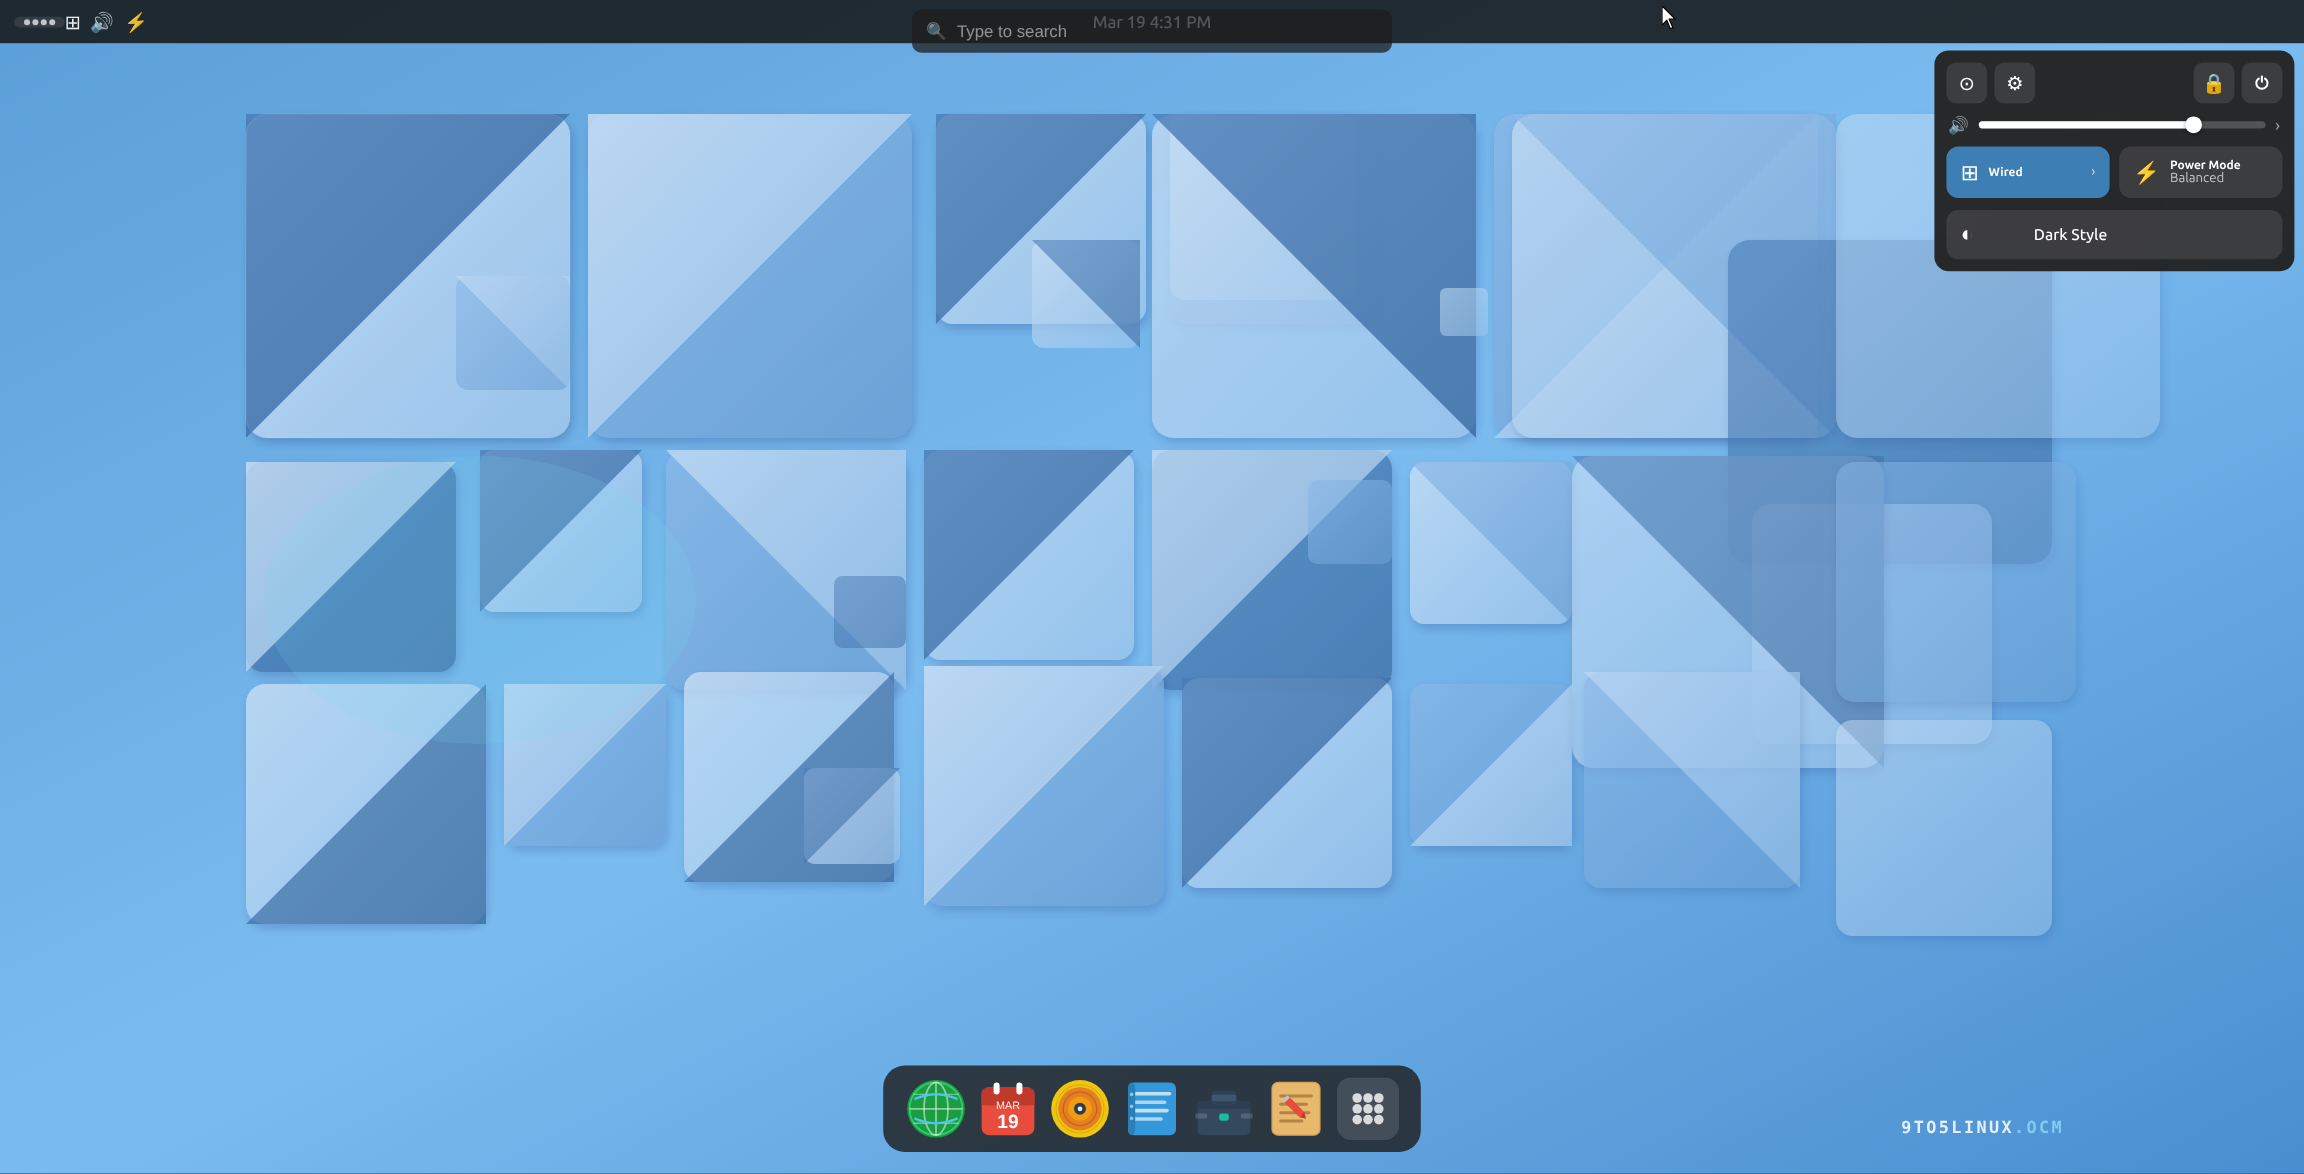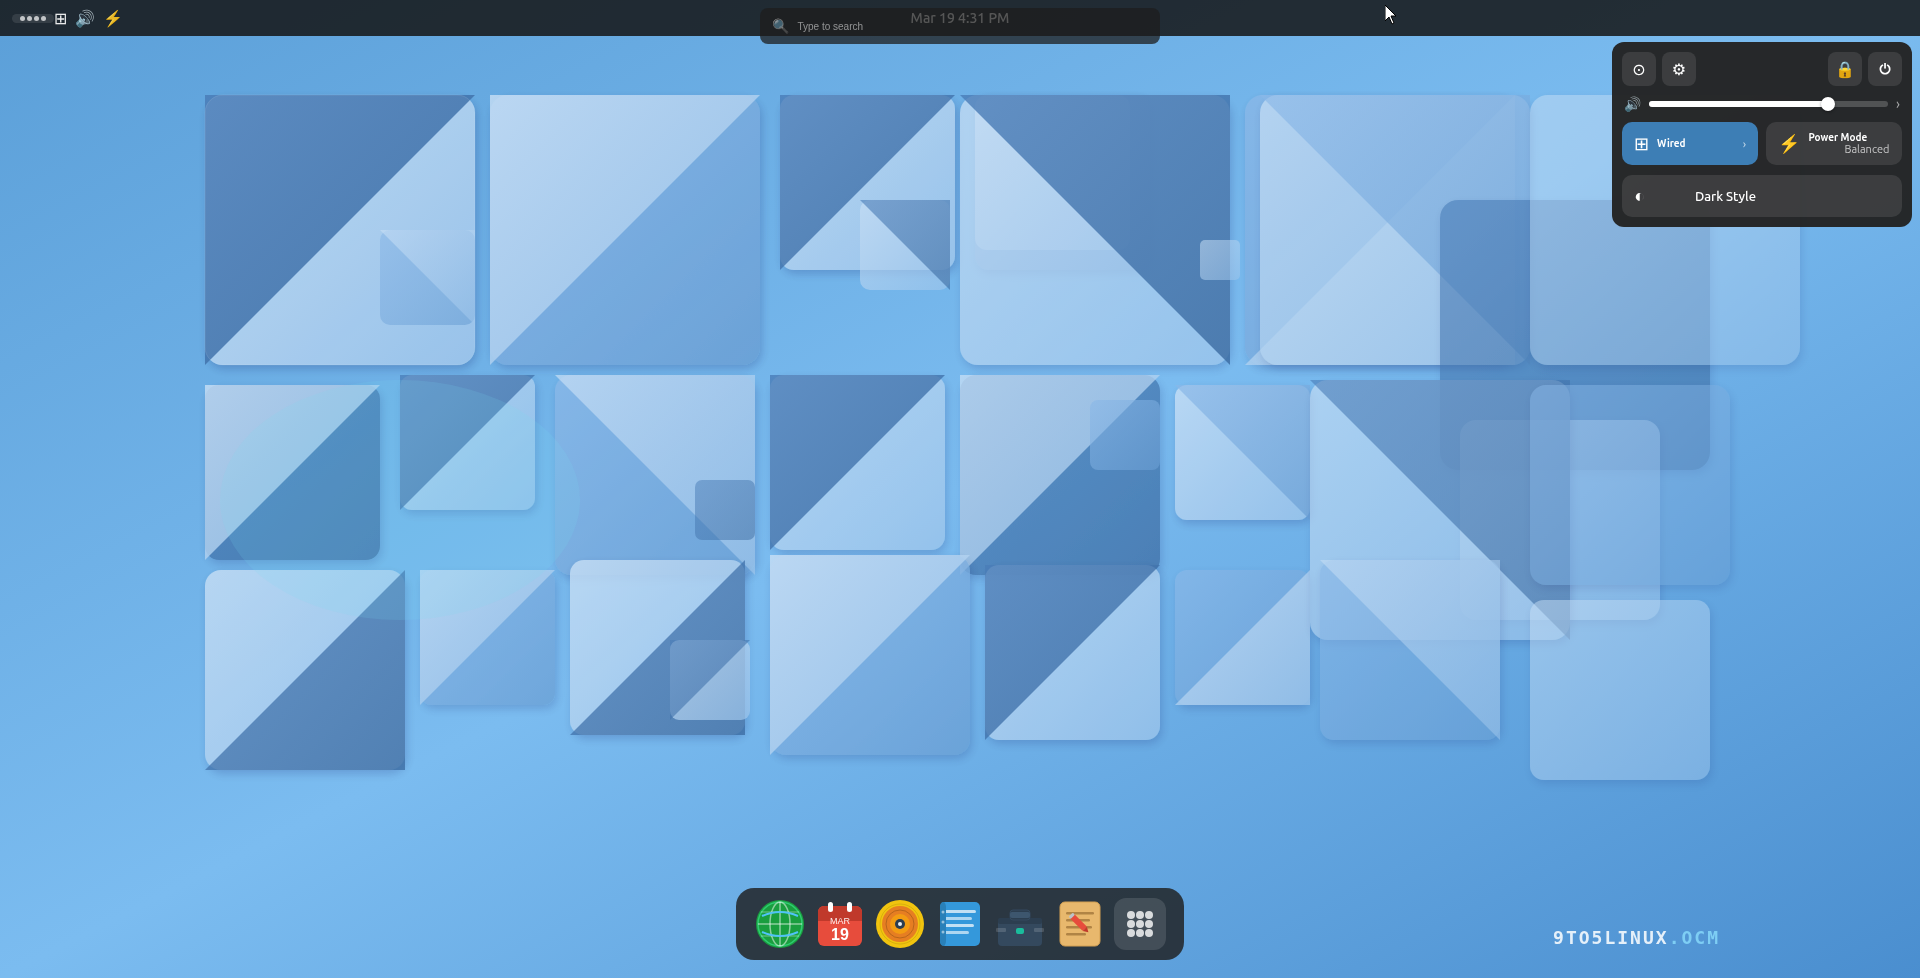--- a/index.html
+++ b/index.html
@@ -90,21 +90,21 @@
     .search-icon {
       color: rgba(255,255,255,0.6);
       font-size: 14px;
     }
 
     .search-input {
       background: transparent;
       border: none;
       outline: none;
       color: rgba(255,255,255,0.6);
-      font-size: 10px;
+      font-size: 14px;
       width: 100%;
     }
 
     .search-input::placeholder {
       color: rgba(255,255,255,0.5);
     }
 
     
     .dock {
       position: absolute;
@@ -256,21 +256,20 @@
 
     .card-title {
       font-size: 10px;
       font-weight: 600;
       color: #fff;
     }
 
     .card-subtitle {
       font-size: 11px;
       color: rgba(255,255,255,0.7);
-      margin-left: 36px;
     }
 
     .card-arrow {
       margin-left: auto;
       font-size: 12px;
       color: rgba(255,255,255,0.7);
     }
 
     
     .dark-style-row {
@@ -294,21 +293,21 @@
       color: #fff;
       margin-left: 40px;
     }
 
     
     .watermark {
       position: absolute;
       bottom: 30px;
       right: 200px;
       font-family: monospace;
-      font-size: 18px;
+      font-size: 14px;
       font-weight: bold;
       color: rgba(255,255,255,0.85);
       letter-spacing: 2px;
       z-index: 50;
     }
 
     .watermark span.dot-com {
       color: #7ecef4;
     }
 

